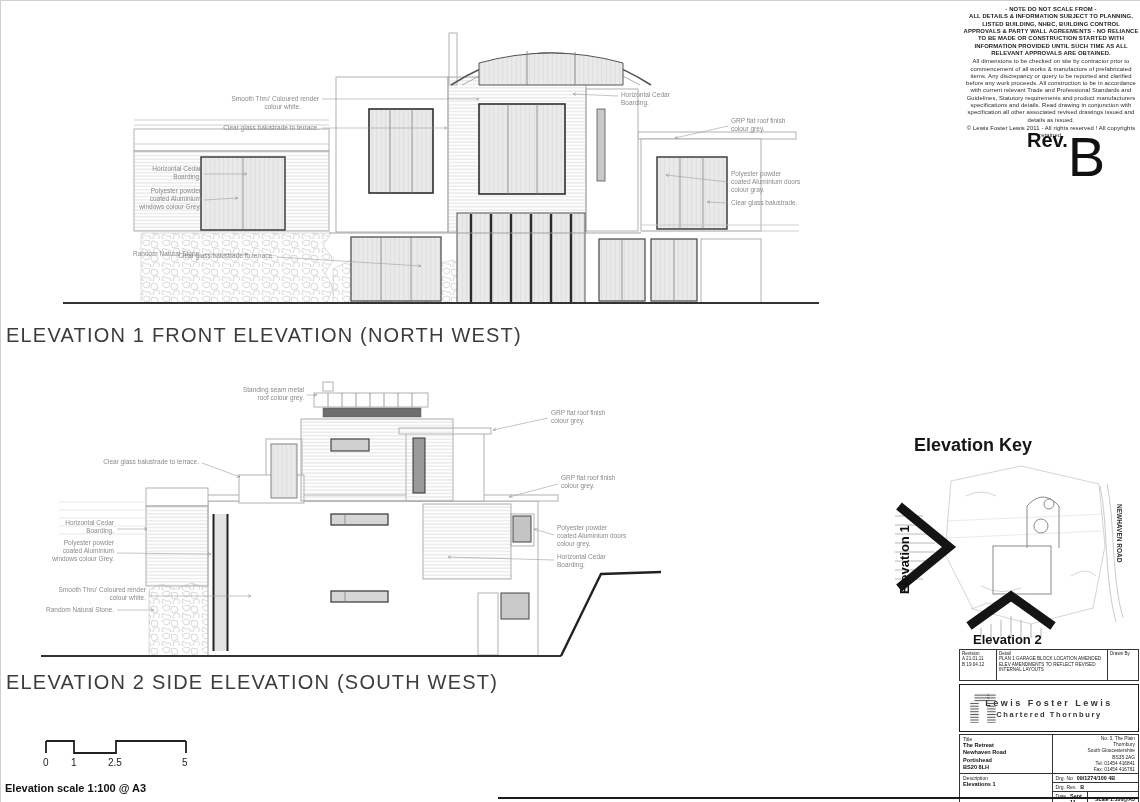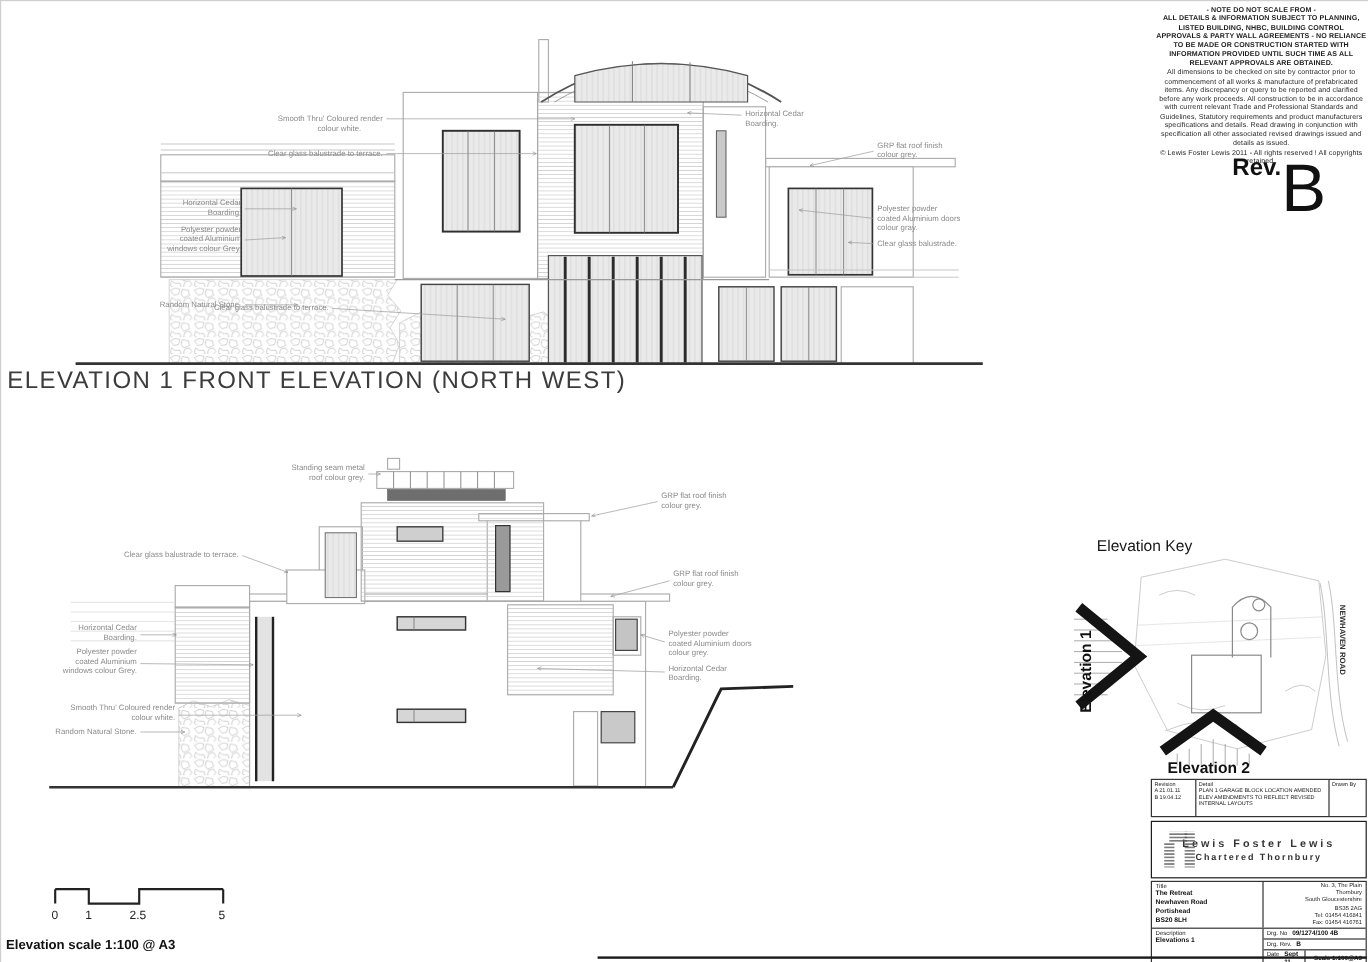--- a/index.html
+++ b/index.html
@@ -13,23 +13,23 @@
   .disclaimer .body{display:block;margin-top:1px;color:#2a2a2a;}
   .disclaimer .copy{display:block;margin-top:1px;}
   
   .revbox{position:absolute;left:1000px;top:128px;width:130px;display:flex;
           align-items:flex-start;justify-content:center;gap:0;color:#111;}
   .revbox .rl{font-size:20px;font-weight:bold;}
   .revbox .rv{font-size:56px;font-weight:400;line-height:1;}
   
   .etitle{position:absolute;left:5px;font-size:20px;letter-spacing:1.2px;color:#3c3c3c;
           font-weight:400;white-space:nowrap;}
-  #t1{top:305px;text-align:center;} #t2{top:670px;}
+  #t1{top:323px;text-align:center;} #t2{top:670px;}
   .scalenote{position:absolute;left:4px;top:781px;font-size:11px;font-weight:bold;color:#111;}
-  .keytitle{position:absolute;left:913px;top:434px;font-size:13px;font-weight:normal;color:#161616;margin-top:12px;}
+  .keytitle{position:absolute;left:913px;top:434px;font-size:18px;font-weight:bold;color:#161616;}
   svg{position:absolute;}
   svg text{font-family:"Liberation Sans",sans-serif;}
   .lbl{font-size:6.5px;fill:#8a8a8a;}
   .ld{stroke:#9d9d9d;stroke-width:.6;fill:none;}
   
   .tb{position:absolute;left:958px;top:648px;width:180px;color:#111;}
   .revtable{display:flex;border:1px solid #333;height:32px;box-sizing:border-box;background:#fff;}
   .revtable .col{padding:1px 2px;border-right:1px solid #333;display:flex;flex-direction:column;}
   .revtable .col:last-child{border-right:none;}
   .revtable .c1{width:32px;} .revtable .c2{flex:1;} .revtable .c3{width:26px;}
@@ -305,20 +305,21 @@
       <text class="lbl" x="556" y="164">Polyester powder</text>
       <text class="lbl" x="556" y="172">coated Aluminium doors</text>
       <text class="lbl" x="556" y="180">colour grey.</text>
       <path class="ld" marker-end="url(#ar2)" d="M553,169 L533,163"></path>
       <text class="lbl" x="556" y="193">Horizontal Cedar</text>
       <text class="lbl" x="556" y="201">Boarding.</text>
       <path class="ld" marker-end="url(#ar2)" d="M553,194 L447,191"></path>
     </g>
   </svg>
 
+  <div class="etitle" id="t2">ELEVATION 2 SIDE ELEVATION (SOUTH WEST)</div>
 
   <svg style="left:28px;top:732px" width="190" height="44" viewBox="0 0 190 44">
     <path d="M17,8 L17,20 M17,8 L45,8 L45,20 L87,20 L87,8 L157,8 M157,8 L157,20" fill="none" stroke="#222" stroke-width="1.8"></path>
     <g font-size="10" fill="#222">
       <text x="14" y="33">0</text>
       <text x="42" y="33">1</text>
       <text x="79" y="33">2.5</text>
       <text x="153" y="33">5</text>
     </g>
   </svg>

